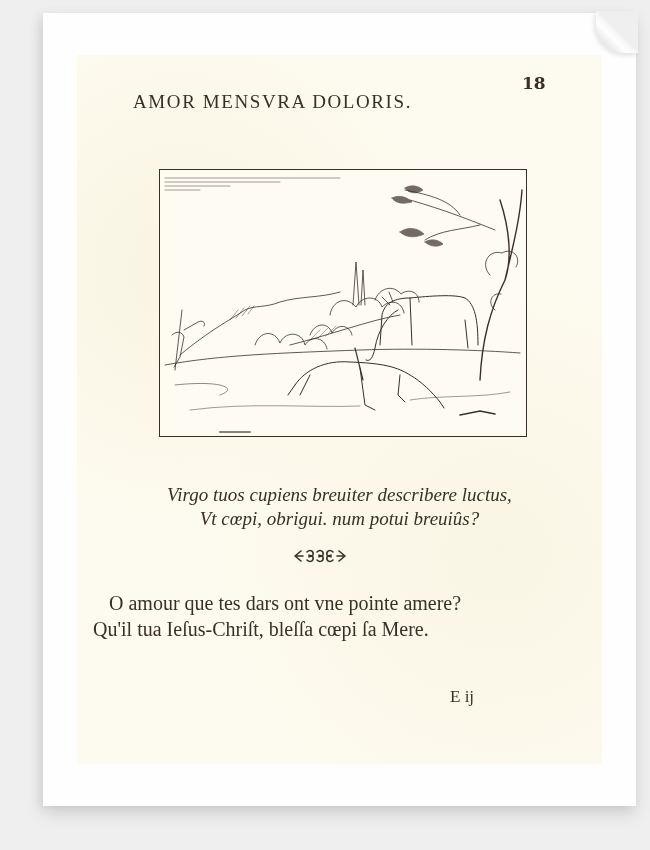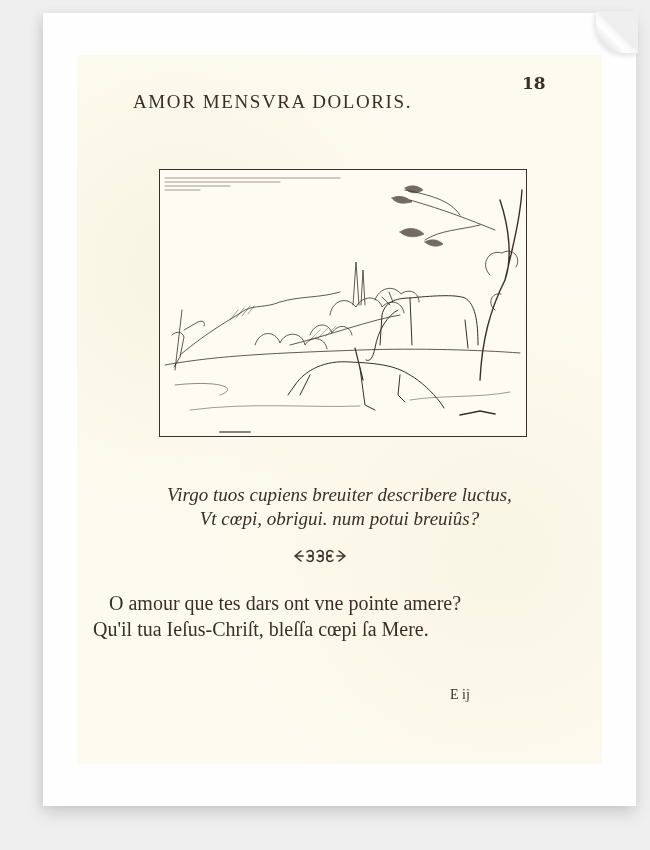--- a/index.html
+++ b/index.html
@@ -79,21 +79,21 @@
       font-family: "Liberation Serif", serif;
       font-size: 20px;
       line-height: 26px;
       margin-top: 9px;
     }
     .french-verse .fl1 { padding-left: 16px; }
     .signature {
       position: absolute;
       left: 373px; top: 632px;
       font-family: "Liberation Serif", serif;
-      font-size: 14px;
+      font-size: 17px;
     }
   </style>
 </head>
 <body>
 
 <div class="print-frame">
   <div class="page-curl"></div>
 
   <div class="paper">
 

